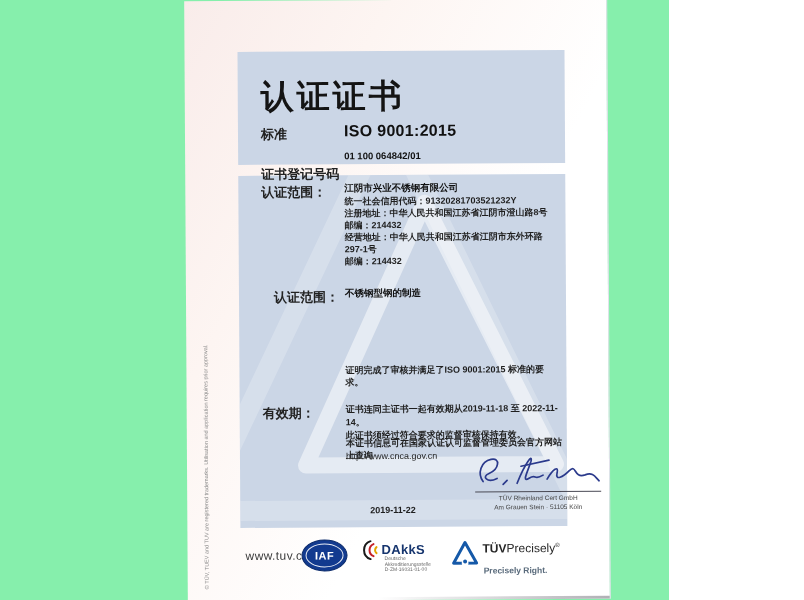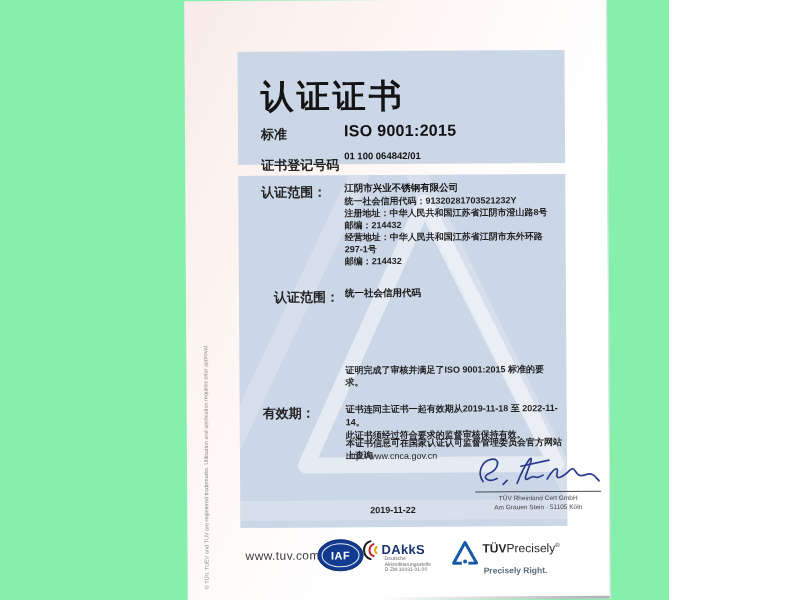--- a/index.html
+++ b/index.html
@@ -50,35 +50,35 @@
         <path d="M150,-60 L340,335 L-40,335 Z" fill="none" stroke="rgba(255,255,255,0.22)" stroke-width="20" stroke-linejoin="round"></path>
         <path d="M186,28 L316,290 L66,290 Z" fill="none" stroke="rgba(255,255,255,0.5)" stroke-width="16" stroke-linejoin="round"></path>
       </svg>
     </div>
 
     <h1 class="title abs" style="left:76px;top:74px;">认证证书</h1>
 
     <span class="lbl abs" style="left:76px;top:125px;">标准</span>
     <span class="val-big abs" style="left:159px;top:122px;">ISO 9001:2015</span>
 
-    <span class="lbl abs" style="left:76px;top:156px;">证书登记号码</span>
+    <span class="lbl abs" style="left:76px;top:165px;">证书登记号码</span>
     <span class="val-med abs" style="left:159px;top:150px;">01 100 064842/01</span>
 
     <span class="lbl abs" style="left:76px;top:183px;">认证范围：</span>
     <span class="val-med abs" style="left:159px;top:182px;">江阴市兴业不锈钢有限公司</span>
     <div class="abs" style="left:159px;top:195px;width:215px;">
       <div class="cjk">统一社会信用代码：91320281703521232Y</div>
       <div class="cjk">注册地址：中华人民共和国江苏省江阴市澄山路8号</div>
       <div class="cjk">邮编：214432</div>
       <div class="cjk">经营地址：中华人民共和国江苏省江阴市东外环路297-1号</div>
       <div class="cjk">邮编：214432</div>
     </div>
 
     <span class="lbl abs" style="left:88px;top:288px;">认证范围：</span>
-    <span class="val-med abs" style="left:159px;top:287px;">统一社会信用代码</span>
+    <span class="val-med abs" style="left:159px;top:287px;">不锈钢型钢的制造</span>
 
     <span class="cjk abs" style="left:159px;top:364px;width:215px;">证明完成了审核并满足了ISO 9001:2015 标准的要求。</span>
 
     <span class="lbl abs" style="left:76px;top:404px;">有效期：</span>
     <div class="abs" style="left:159px;top:403px;width:220px;">
       <div class="cjk" style="line-height:13px;">证书连同主证书一起有效期从2019-11-18 至 2022-11-14。</div>
       <div class="cjk" style="line-height:13px;">此证书须经过符合要求的监督审核保持有效。</div>
     </div>
 
     <span class="cjk abs" style="left:159px;top:437px;width:220px;">本证书信息可在国家认证认可监督管理委员会官方网站上查询</span>
@@ -94,21 +94,21 @@
         <path d="M48,15 L76,9"></path>
         <path d="M74,28 C80,18 86,14 84,22 C82,30 90,26 96,20 C104,12 100,28 112,24 C120,21 122,26 126,30"></path>
       </g>
     </svg>
     <div class="sigline" style="left:288px;top:492px;width:126px;"></div>
     <div class="small-gray abs" style="left:288px;top:495px;width:126px;text-align:center;">TÜV Rheinland Cert GmbH</div>
     <div class="small-gray abs" style="left:288px;top:504px;width:126px;text-align:center;">Am Grauen Stein · 51105 Köln</div>
 
     <span class="footer-text abs" style="left:58px;top:548px;">www.tuv.com</span>
 
-    <div class="iaf" style="left:130px;top:539px;">
+    <div class="iaf" style="left:114px;top:539px;">
       <div class="iaf-ring"></div>
       <span class="iaf-txt">IAF</span>
     </div>
 
     <div class="abs" style="left:170px;top:540px;width:80px;">
       <svg width="24" height="20" viewBox="0 0 24 20" style="position:absolute;left:0;top:0;">
         <g fill="none" stroke-width="2" stroke-linecap="round">
           <path d="M13,1 A9.5,9.5 0 0 0 13,19" stroke="#1a1a1a"></path>
           <path d="M16,4 A6.5,6.5 0 0 0 16,16" stroke="var(--dakks-red)"></path>
           <path d="M19,7 A3.8,3.8 0 0 0 19,13" stroke="var(--dakks-gold)"></path>

